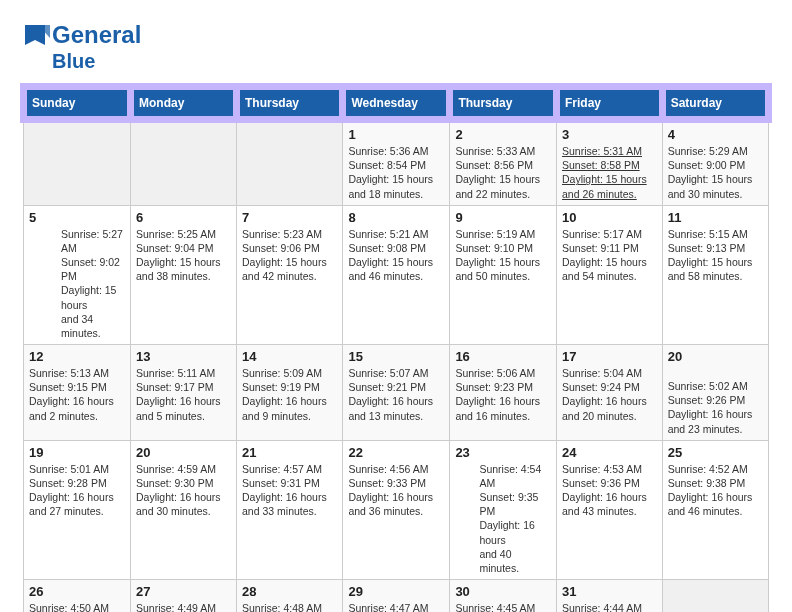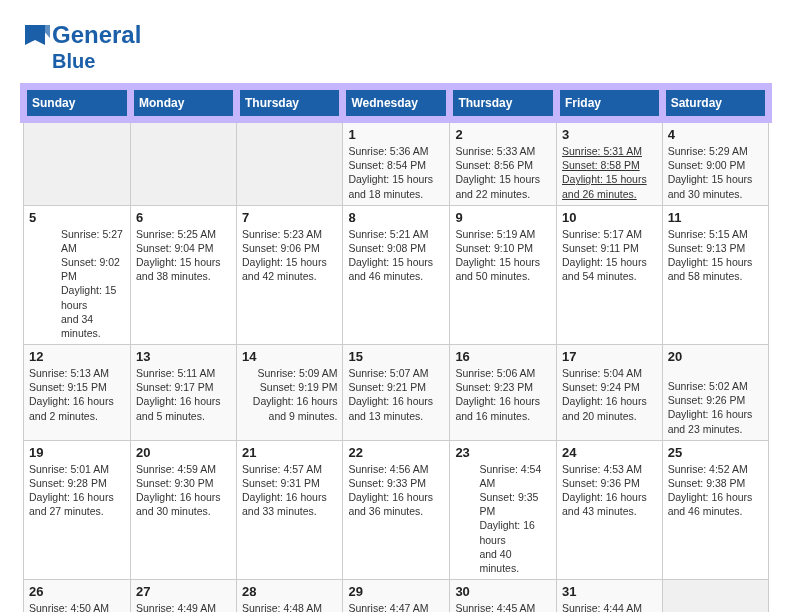--- a/index.html
+++ b/index.html
@@ -210,21 +210,21 @@
         </td>
         <td>
           <span class="day-number">13</span>
           <div class="day-info" style="white-space: pre-line;">Sunrise: 5:11 AM
 Sunset: 9:17 PM
 Daylight: 16 hours
 and 5 minutes.</div>
         </td>
         <td>
           <span class="day-number">14</span>
-          <div class="day-info" style="white-space: pre-line; text-align: right;">Sunrise: 5:09 AM
+          <div class="day-info" style="white-space: pre-line;">Sunrise: 5:09 AM
 Sunset: 9:19 PM
 Daylight: 16 hours
 and 9 minutes.</div>
         </td>
         <td>
           <span class="day-number">15</span>
           <div class="day-info" style="white-space: pre-line;">Sunrise: 5:07 AM
 Sunset: 9:21 PM
 Daylight: 16 hours
 and 13 minutes.</div>

